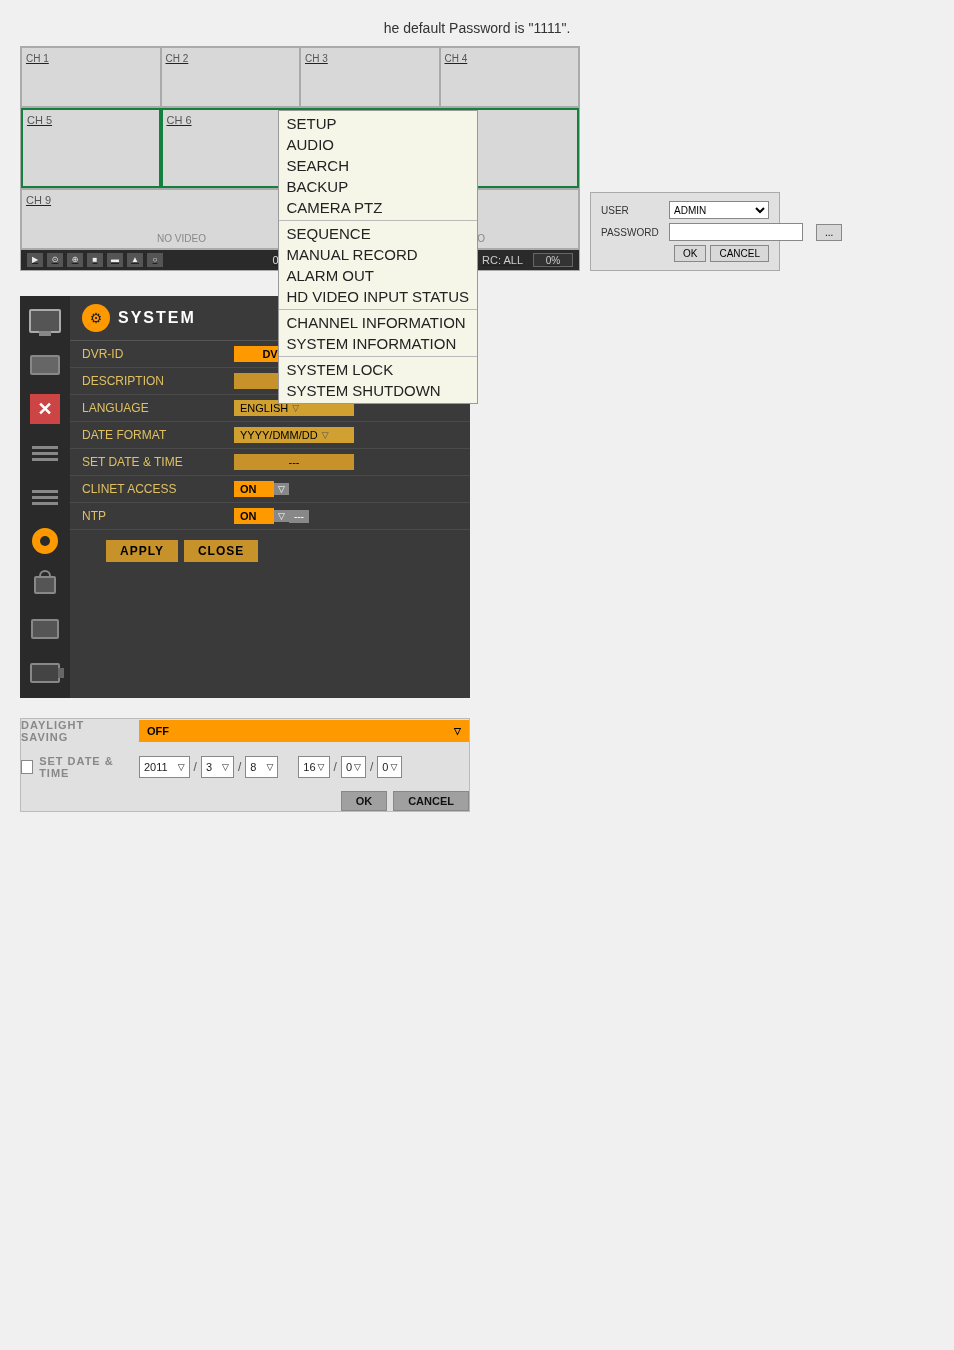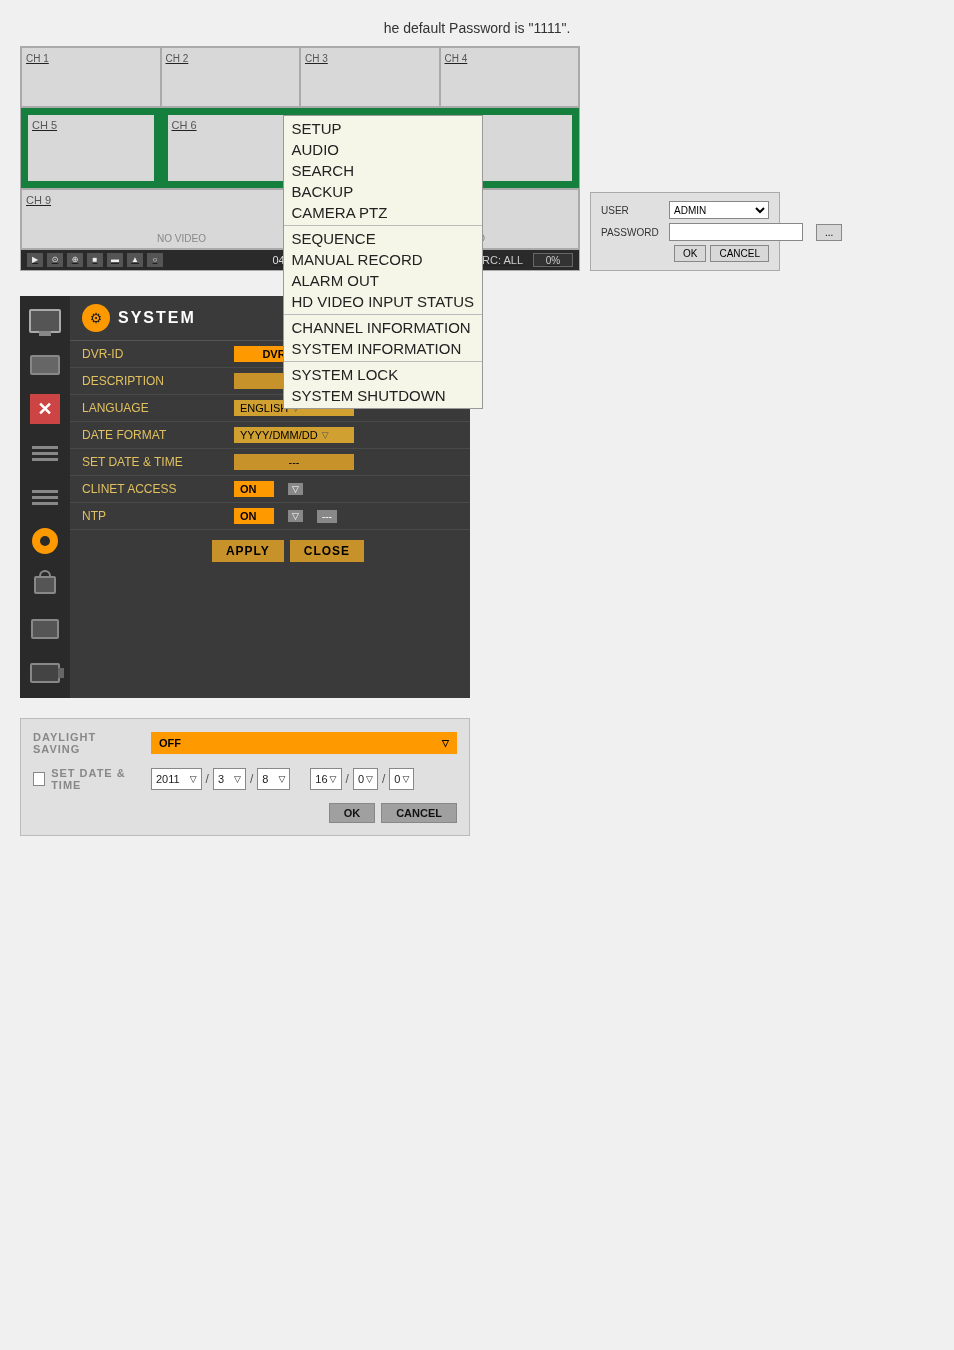--- a/index.html
+++ b/index.html
@@ -284,21 +284,21 @@
       color: #000;
       padding: 2px 6px;
       font-size: 11px;
       display: inline-block;
       min-width: 120px;
       text-align: center;
     }
 
     .sys-btn-row {
       display: flex;
-      justify-content: center;
+      justify-content: flex-start;
       gap: 6px;
       padding: 10px 0;
       margin-left: 36px;
     }
     .sys-btn {
       background: #c8922a;
       color: #000;
       border: none;
       padding: 4px 14px;
       font-size: 12px;
@@ -306,21 +306,20 @@
       cursor: pointer;
       letter-spacing: 1px;
     }
 
     
     .datetime-panel {
       width: 450px;
       margin-top: 20px;
       background: #e0e0e0;
       border: 1px solid #bbb;
-      padding: 12px;
     }
 
     .dt-row {
       display: flex;
       align-items: center;
       margin-bottom: 12px;
       gap: 8px;
     }
     .dt-label {
       font-size: 11px;
@@ -397,21 +396,21 @@
       margin-left: 21px;
     }
 
     .dvr-wrapper {
       position: relative;
       display: inline-block;
       text-decoration: underline;
     }
 
     .row2-cell {
-      border: 7px solid #15803d;
+      border: 2px solid #15803d;
       height: 80px;
       padding: 4px;
       font-size: 11px;
       color: #555;
       background: #d8d8d8;
       position: relative;
     }
 
     .row3-cell {
       border: 1px solid #aaa;
@@ -437,21 +436,21 @@
       color: #000;
       padding: 2px 6px;
       font-size: 11px;
       font-weight: bold;
       display: inline-block;
       min-width: 40px;
     }
     .sys-combo {
       display: flex;
       align-items: center;
-      gap: 14px;
+      gap: 0;
     }
     .sys-arrow-btn {
       background: #888;
       color: #fff;
       padding: 1px 4px;
       font-size: 9px;
       border: none;
       cursor: pointer;
     }
     .sys-dots-btn {

